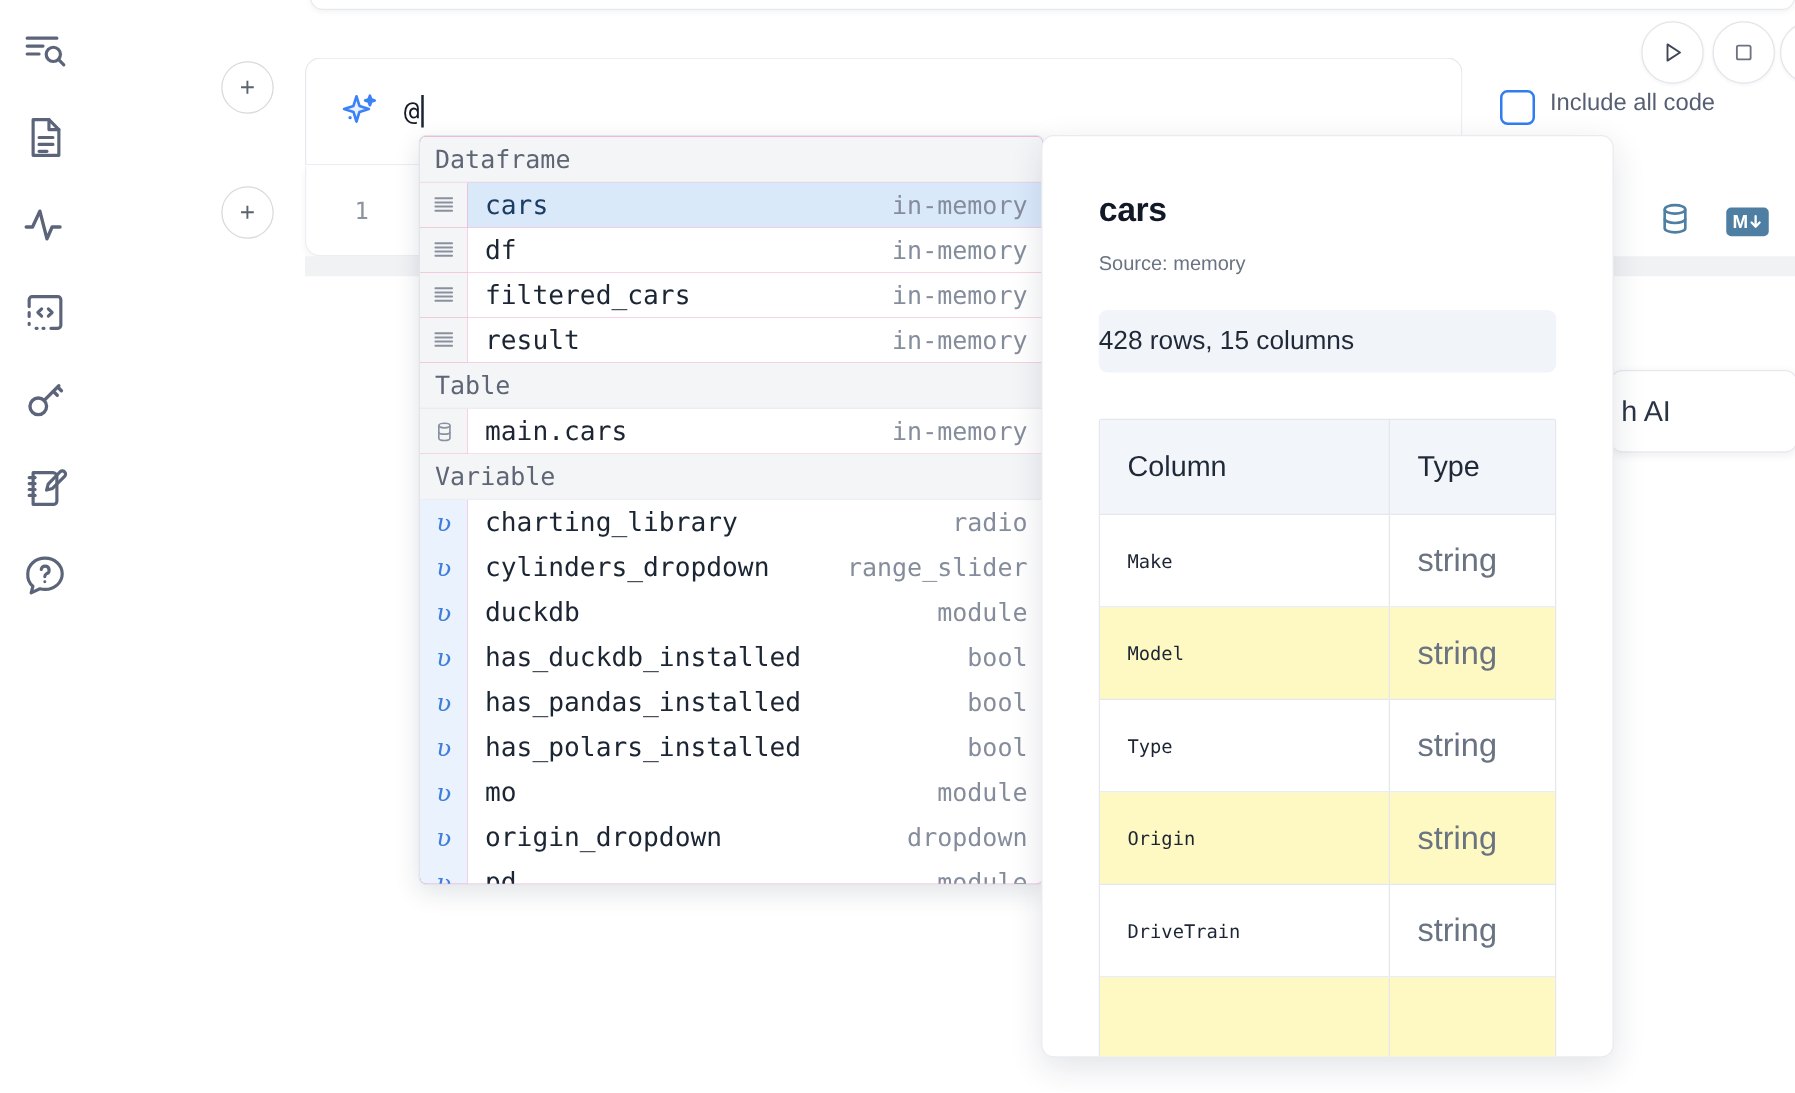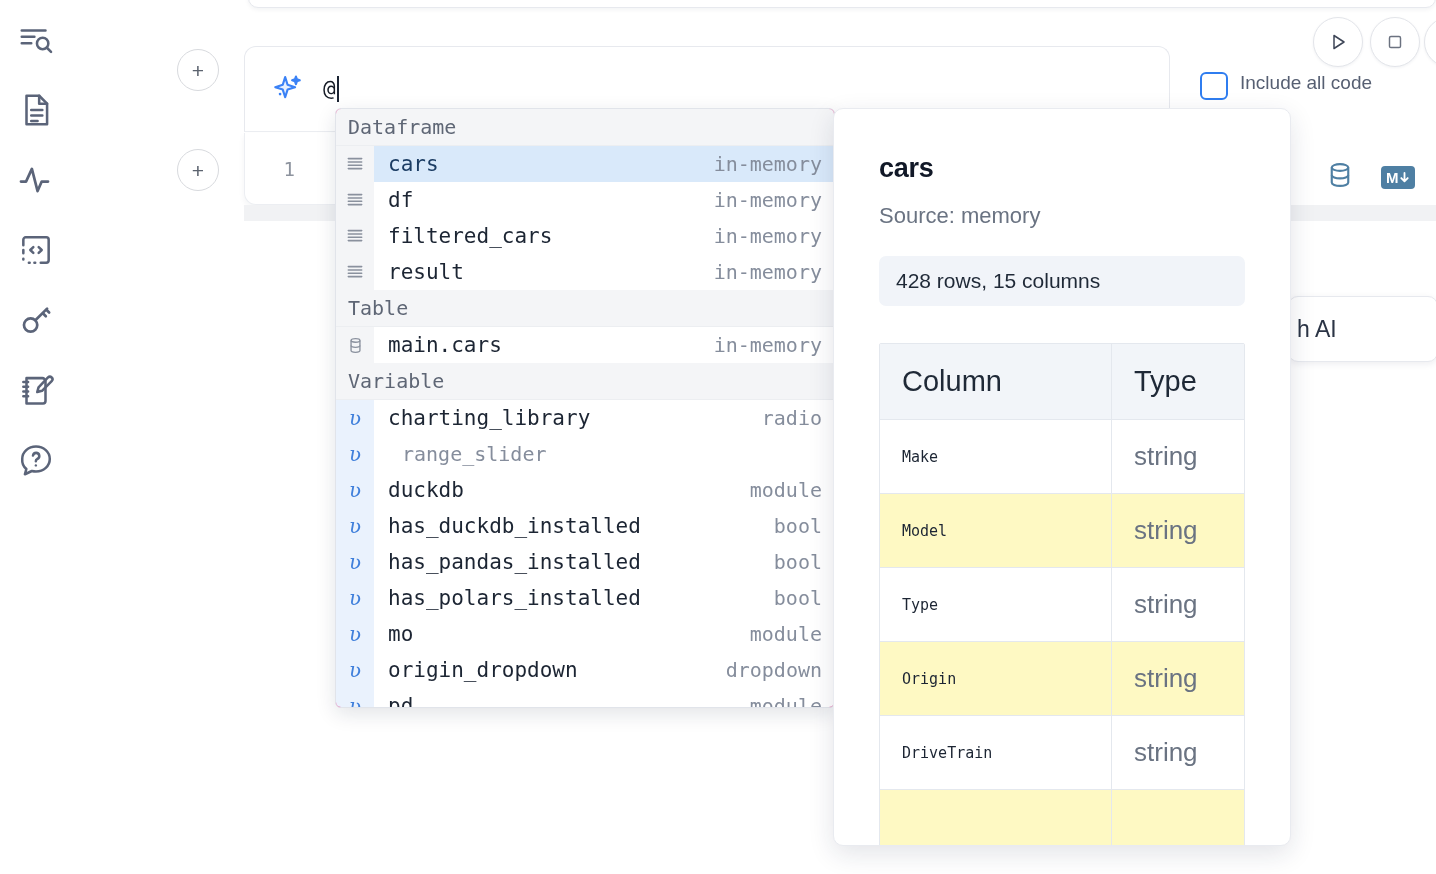--- a/index.html
+++ b/index.html
@@ -167,36 +167,36 @@
 
   
   .preview {
     position: absolute; left: 833px; top: 108px; width: 458px; height: 738px;
     background: #ffffff; border: 1px solid #e9ebf0; border-radius: 10px;
     box-shadow: 0 8px 26px rgba(25,35,65,.12);
     overflow: hidden; z-index: 30;
     padding: 44px 45px 0 45px;
   }
   .pv-title { font-size: 27px; font-weight: bold; color: #111827; margin: 0 0 0 0; letter-spacing: -0.3px;}
-  .pv-source { font-size: 22px; color: #6a7382; margin-top: 19px; }
+  .pv-source { font-size: 16px; color: #6a7382; margin-top: 19px; }
   .pv-stat {
     margin-top: 27px; background: #f1f4f9; border-radius: 7px;
-    height: 50px; display: flex; align-items: center; padding-left: 17px;
+    height: 50px; display: flex; align-items: center; 
     font-size: 21px; color: #1f2937;
   }
   .pv-table { margin-top: 37px; border: 1px solid #e4e8ee; border-radius: 2px; overflow: hidden; }
   .pv-tr { display: flex; border-bottom: 1px solid #e4e8ee; height: 74px; }
   .pv-tr:last-child { border-bottom: none; }
   .pv-tr.hdr { background: #f2f5f9; height: 76px; }
   .pv-th, .pv-td {
     display: flex; align-items: center; padding-left: 22px;
   }
   .pv-th:first-child, .pv-td:first-child { width: 232px; border-right: 1px solid #e4e8ee; }
   .pv-th:last-child, .pv-td:last-child { flex: 1; }
-  .pv-th { font-size: 29px; color: #1f2937; }
+  .pv-th { font-size: 23px; color: #1f2937; }
   .pv-td.col-name { font-family: "DejaVu Sans Mono", monospace; font-size: 15px; color: #1c2533; }
   .pv-td.col-type { font-size: 26px; color: #6a7382; }
   .pv-tr.odd { background: #fef9c3; }
 </style>
 </head>
 <body>
 
 <div id="app">
 
   <div class="rail">
@@ -382,20 +382,21 @@
           <div class="ac-body">
             <span class="ac-name">charting_library</span>
             <span class="ac-type">radio</span>
           </div>
         </div>
         <div class="ac-row var">
           <div class="ac-gutter">
             <span class="vglyph">ʋ</span>
           </div>
           <div class="ac-body">
+            <span class="ac-name">cylinders_dropdown</span>
             <span class="ac-type">range_slider</span>
           </div>
         </div>
         <div class="ac-row var">
           <div class="ac-gutter">
             <span class="vglyph">ʋ</span>
           </div>
           <div class="ac-body">
             <span class="ac-name">duckdb</span>
             <span class="ac-type">module</span>

